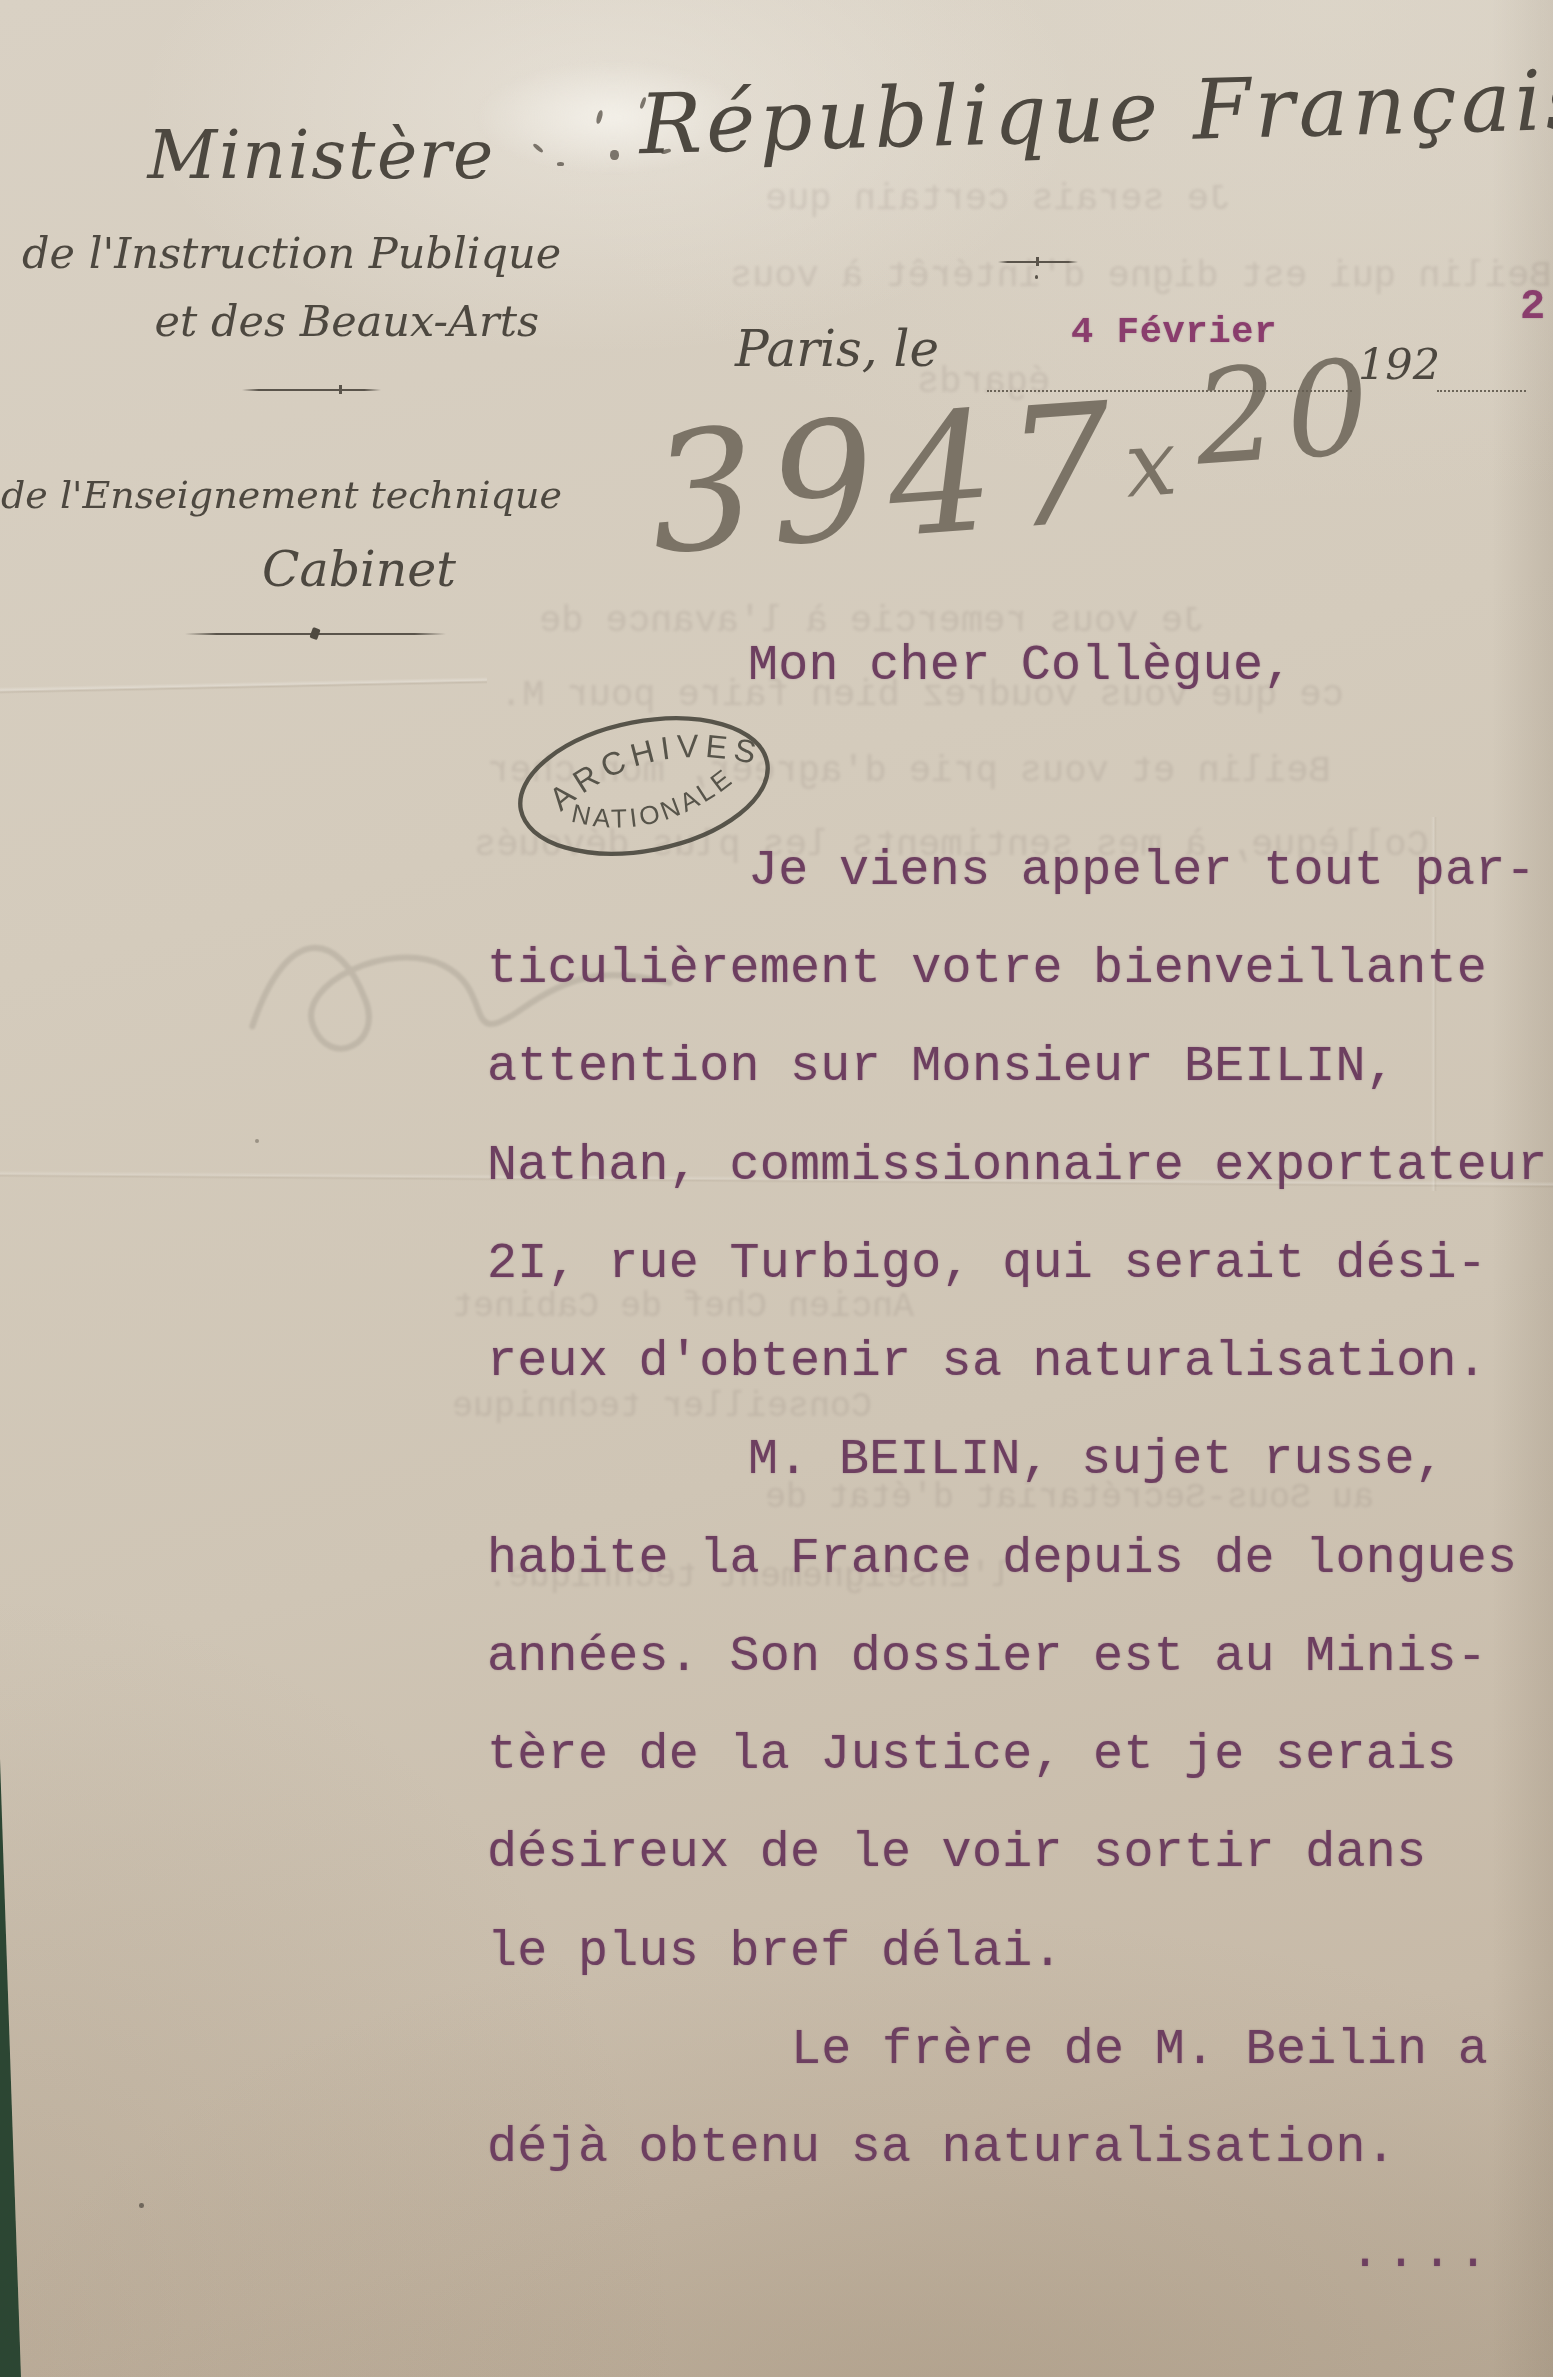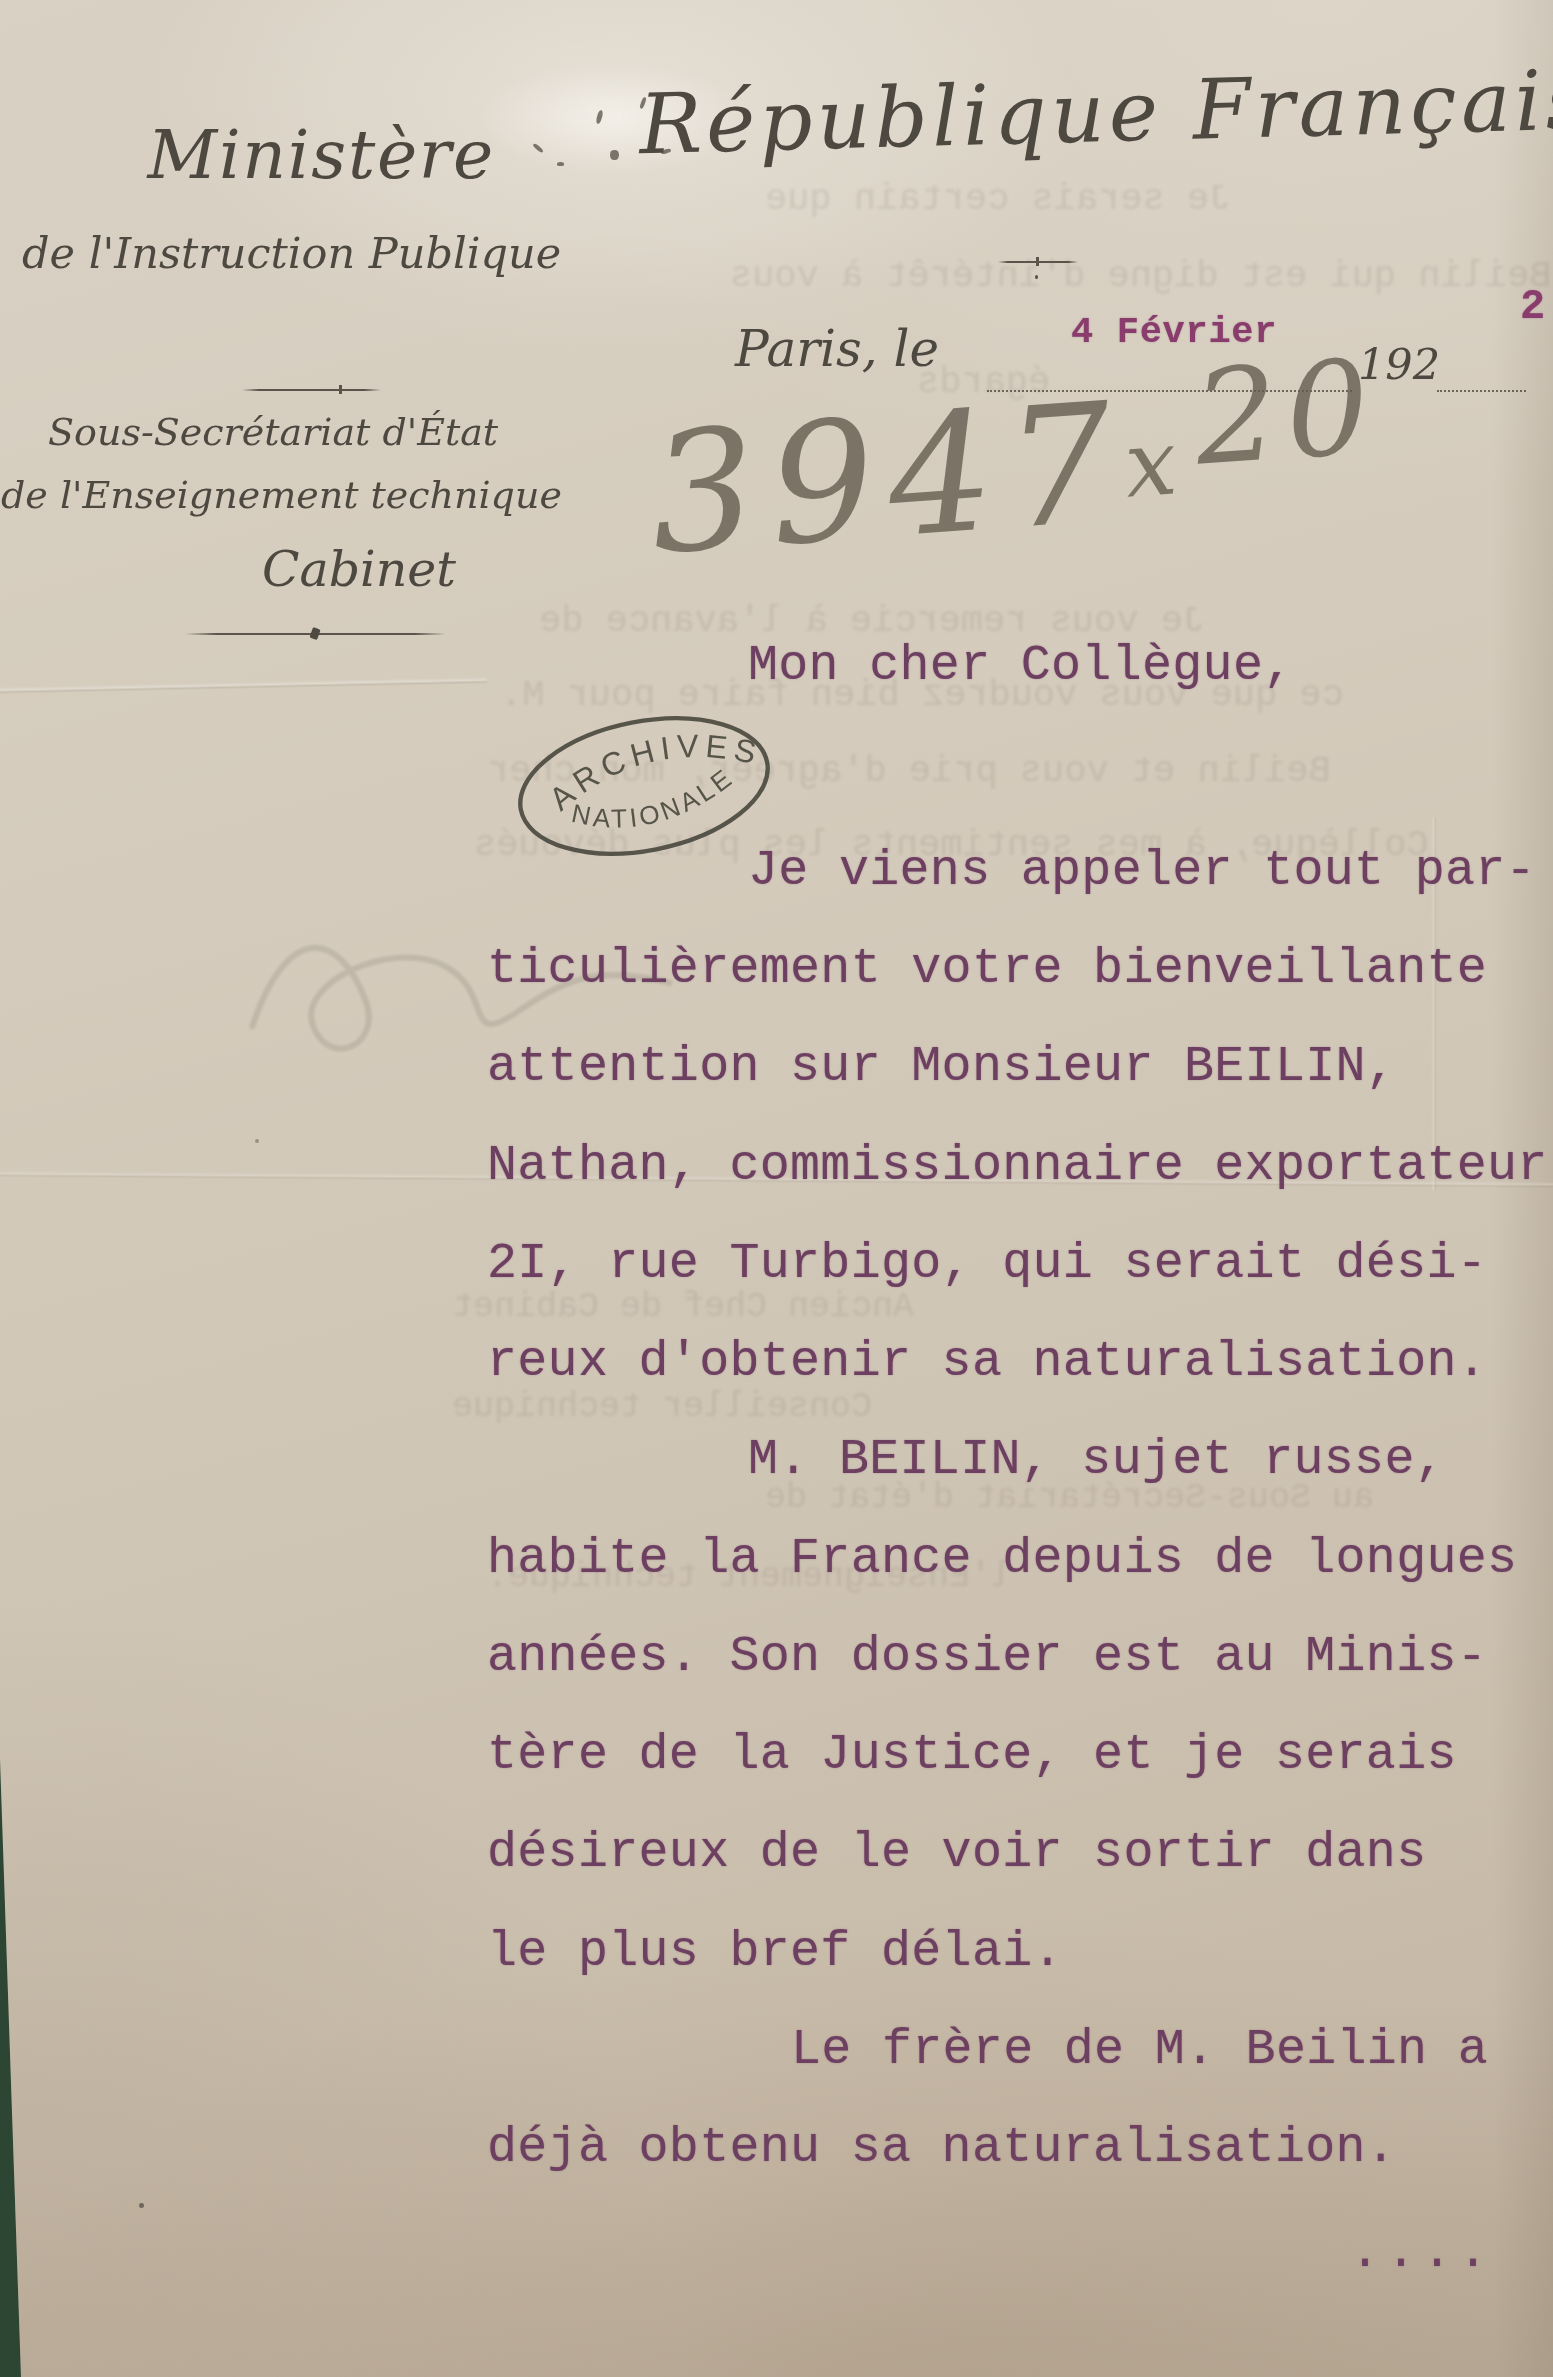--- a/index.html
+++ b/index.html
@@ -81,26 +81,26 @@
     <div class="crease-h" style="left:0;top:682px;width:487px;transform:rotate(-1.2deg)"></div>
     <div class="crease-h" style="left:0;top:1176px;width:1554px;transform:rotate(.4deg);opacity:.4"></div>
     <div class="crease-v" style="left:1431px;top:817px;height:374px"></div>
 
     <svg id="verso-signature" width="452" height="209" viewBox="0 0 520 240">
       <path d="M20,160 C60,40 120,50 150,130 C170,180 110,210 90,160 C70,110 180,60 240,90 C300,120 260,190 330,140 C380,105 420,90 500,110" fill="none" stroke="rgba(95,90,80,.9)" stroke-width="7" stroke-linecap="round"></path>
     </svg>
 
     <div class="script centered" style="left:130px;top:115px;width:365px;font-size:68px;letter-spacing:1.7px">Ministère</div>
     <div class="script centered" style="left:22px;top:228px;width:539px;font-size:43px">de l'Instruction Publique</div>
+    <div class="script centered" style="left:130px;top:296px;width:409px;font-size:43px">et des Beaux-Arts</div>
 
     <div class="rule" style="left:242px;top:389px;width:139px">
       <span class="tick" style="left:70%"></span>
     </div>
 
-    <div class="script centered" style="left:48px;top:410px;width:383px;font-size:38px">Sous-Secrétariat d'État</div>
     <div class="script centered" style="left:1px;top:473px;width:461px;font-size:38px">de l'Enseignement technique</div>
     <div class="script centered" style="left:204px;top:541px;width:252px;font-size:49px">Cabinet</div>
 
     <div class="rule" style="left:185px;top:633px;width:261px">
       <span class="gem" style="left:calc(50% - 4.3px)"></span>
     </div>
 
     <div class="script" style="left:639px;top:63px;font-size:83px;letter-spacing:4.3px;transform:rotate(-1.5deg)">République Française</div>
     <div class="rule" style="left:998px;top:261px;width:80px">
       <span class="tick" style="left:48%"></span>

